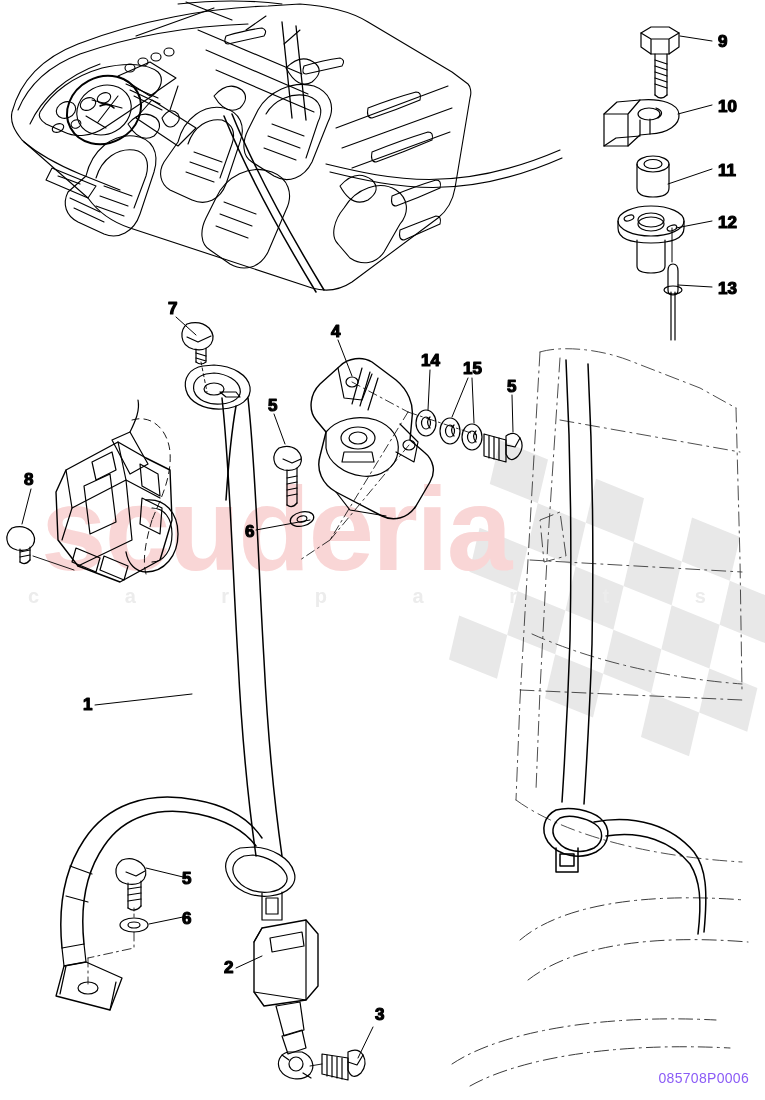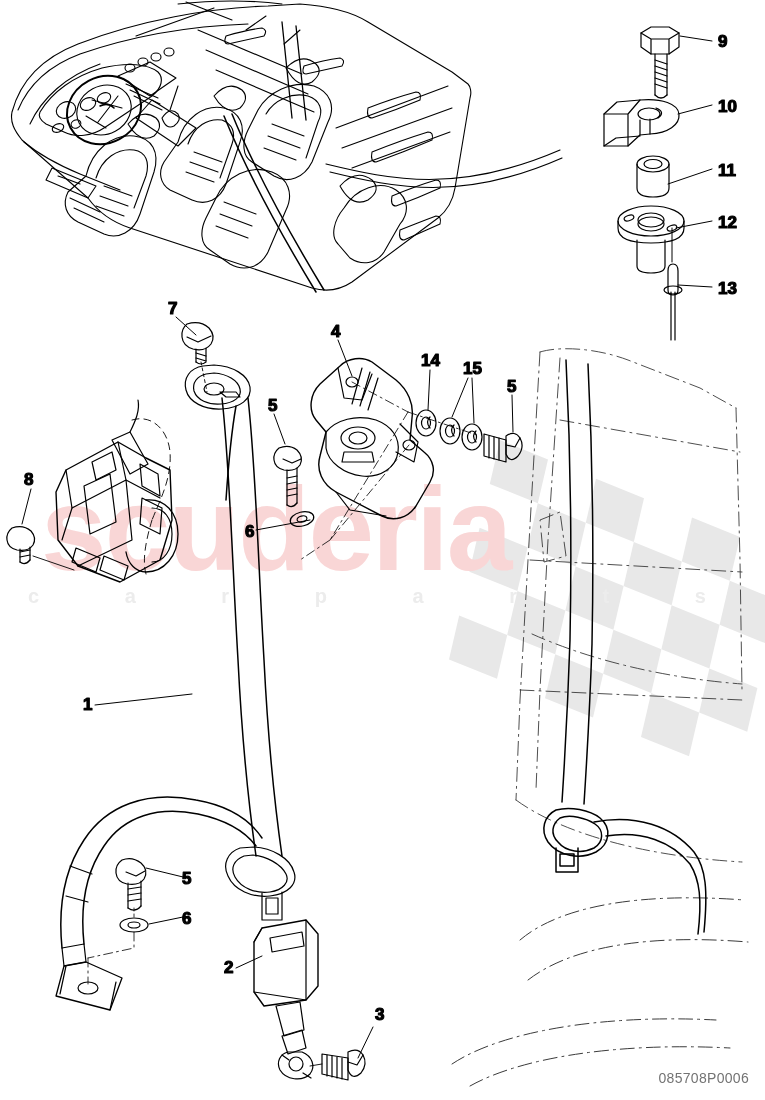--- a/index.html
+++ b/index.html
@@ -6,21 +6,21 @@
   html,body{margin:0;padding:0;background:#ffffff;}
   body{width:765px;height:1100px;position:relative;overflow:hidden;
        font-family:"Liberation Sans", sans-serif;}
   #stage{position:absolute;left:0;top:0;width:765px;height:1100px;}
   svg{position:absolute;left:0;top:0;}
   .wm-scuderia{position:absolute;left:41px;top:470px;font-size:118px;font-weight:700;
       color:#f9d6d6;letter-spacing:-2px;line-height:1;font-family:"Liberation Sans",sans-serif;
       user-select:none;white-space:nowrap;}
   .wm-carparts{position:absolute;left:28px;top:586px;font-size:20px;font-weight:700;
       color:#ececec;letter-spacing:40px;line-height:1;white-space:nowrap;user-select:none;}
-  .partcode{position:absolute;right:16px;top:1070px;font-size:14px;color:#737373;
+  .partcode{position:absolute;right:16px;top:1070px;font-size:14px;color:#8b5cf6;
       letter-spacing:0.3px;white-space:nowrap;}
   .lbl{font-family:"Liberation Sans",sans-serif;font-size:17px;font-weight:700;fill:#000;}
 </style>
 </head>
 <body>
 
 <div id="stage">
 
   <svg width="765" height="1100">
     <g transform="translate(500,440) skewY(22) skewX(-12)" fill="#e8e8e8">

